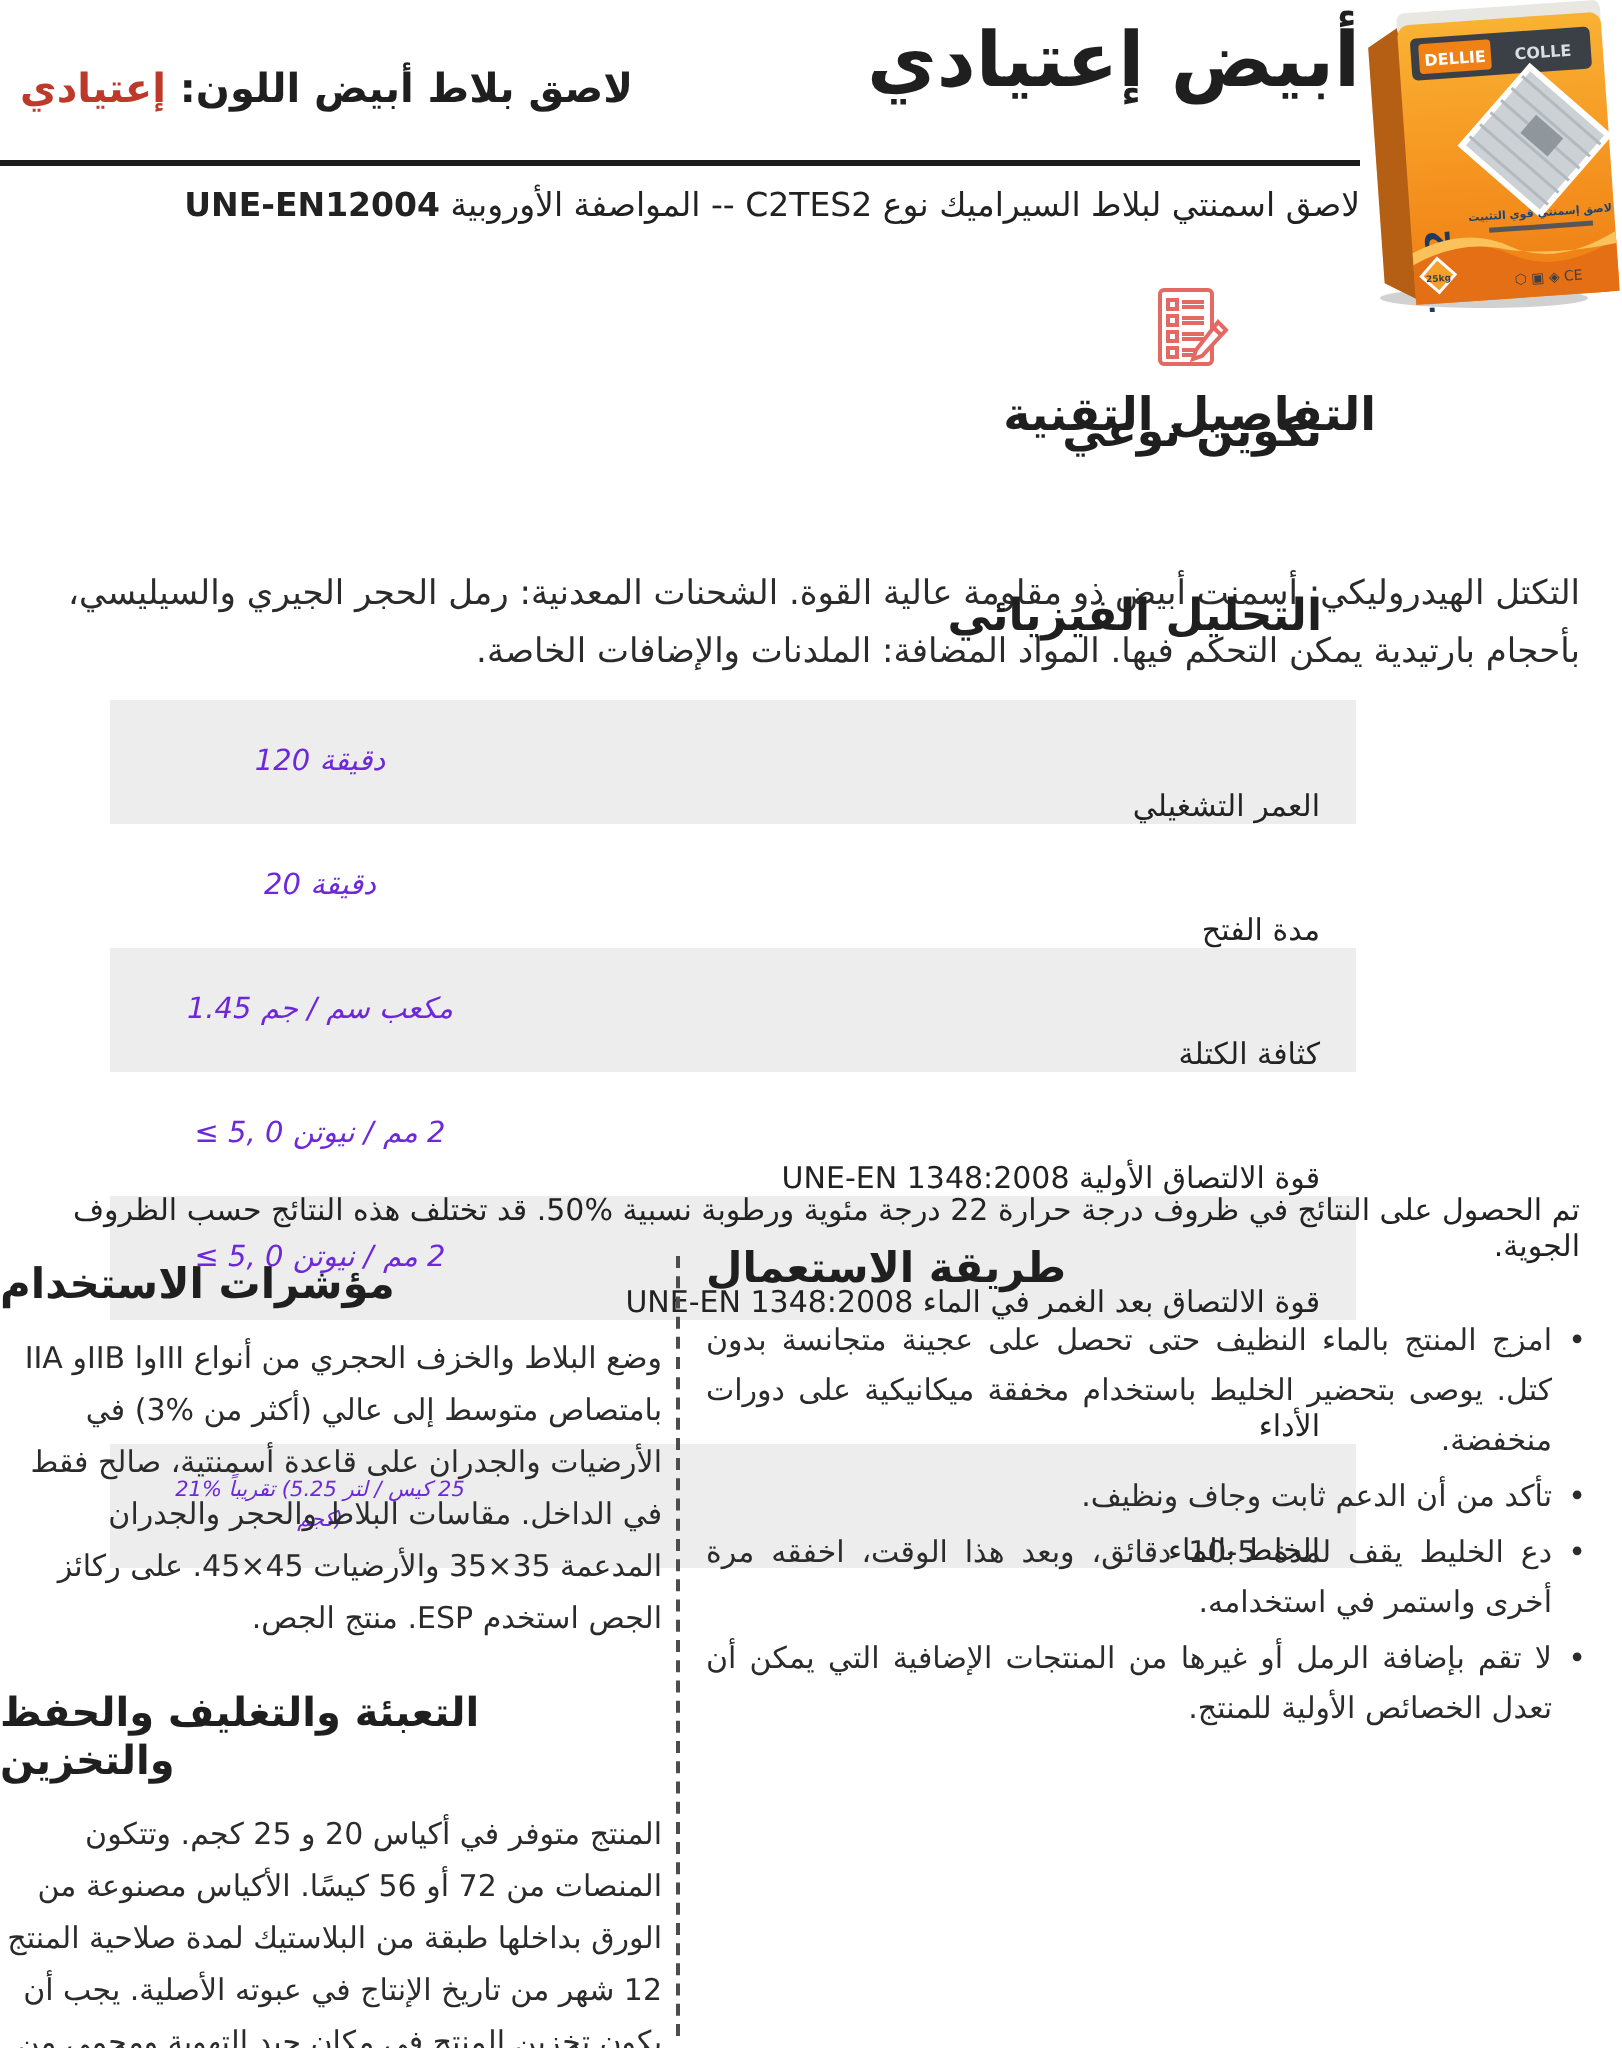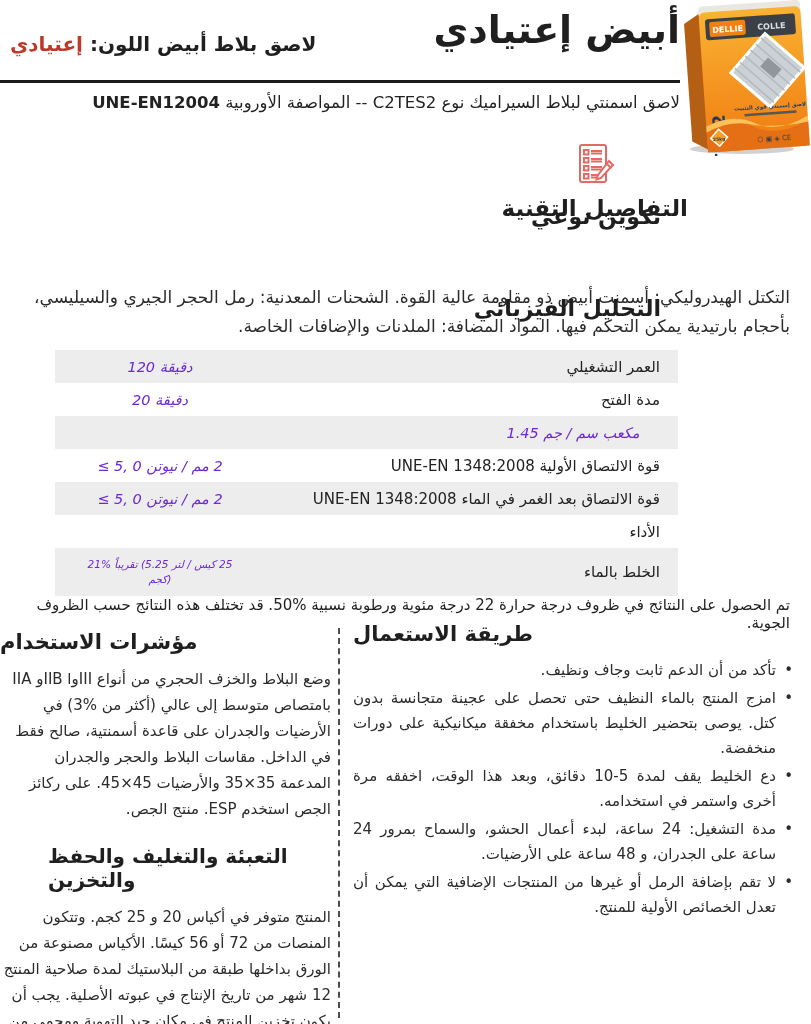--- a/index.html
+++ b/index.html
@@ -22,35 +22,35 @@
   .tech-header .txt { font-size:23px; font-weight:700; }
   
   .sec-heading { position:absolute; right:150px; font-size:22px; font-weight:700; }
   #h-comp { top:204px; }
   #h-phys { top:296px; }
   .comp-body { position:absolute; top:243px; right:21px; width:770px; text-align:right; font-size:17px; line-height:29px; color:#2b2b2b;margin-top:40px; }
   
   .ptable { position:absolute; top:350px; left:55px; width:623px; font-size:15px; }
   .prow { display:flex; flex-direction:row; align-items:center; min-height:33px; direction:rtl; }
   .prow.gray { background:#ededed; }
-  .prow .label { flex:1; text-align:right; padding-right:18px; color:#222; }
+  .prow .label { flex:1; text-align:right; padding-right:18px; color:#222;margin-top:44px; }
   .prow .value { width:210px; text-align:center; font-size:14.5px; color:#6d28d9;font-style:italic; }
   .prow.tall { min-height:48px; }
   .prow .value.small { font-size:10.5px; line-height:1.4; padding:0 25px; }
   .note { position:absolute; top:596px; right:21px; width:772px; text-align:right; font-size:15px; color:#222; }
   
   .divider { position:absolute; left:338px; top:628px; height:390px; width:0; border-left:2.5px dashed #4c4c4c; }
   .right-col { position:absolute; top:622px; right:18px; width:440px; direction:rtl; }
   .right-col h2, .left-col h2 { font-size:21px; font-weight:700; margin-bottom:12px; text-align:left; }
   .bullets { list-style:none; }
   .bullets li { position:relative; padding-right:17px; font-size:15px; line-height:25px; text-align:justify; text-align-last:right; color:#2b2b2b; margin-bottom:3px; }
   .bullets li::before { content:"•"; position:absolute; right:0; top:0; color:#2b2b2b; }
   .left-col { position:absolute; top:630px; left:0; width:331px; direction:rtl; }
   .left-col .body { font-size:15px; line-height:26px; text-align:right; color:#2b2b2b; }
-  .left-col h2.second { margin-top:22px; font-size:20px;padding-left:48px; }
+  .left-col h2.second { margin-top:22px; font-size:20px; }
   .ltr-chunk { direction:ltr; unicode-bidi:embed; }
 </style>
 </head>
 <body>
 
 <div class="title">أبيض إعتيادي</div>
 
 <div class="subtitle">
   <span>لاصق بلاط أبيض اللون: </span><span class="accent">إعتيادي</span>
 </div>
@@ -128,20 +128,21 @@
 <div class="ptable">
   <div class="prow gray">
     <div class="label">العمر التشغيلي</div>
     <div class="value" dir="ltr">120 ‎دقيقة</div>
   </div>
   <div class="prow">
     <div class="label">مدة الفتح</div>
     <div class="value" dir="ltr">20 ‎دقيقة</div>
   </div>
   <div class="prow gray">
+    <div class="label">كثافة الكتلة</div>
     <div class="value" dir="ltr">1.45 ‎جم‎ /‎ سم‎ مكعب</div>
   </div>
   <div class="prow">
     <div class="label">قوة الالتصاق الأولية UNE-EN 1348:2008</div>
     <div class="value" dir="ltr">≤ 5, 0 ‎نيوتن‎ /‎ مم‎ 2</div>
   </div>
   <div class="prow gray">
     <div class="label">قوة الالتصاق بعد الغمر في الماء UNE-EN 1348:2008</div>
     <div class="value" dir="ltr">≤ 5, 0 ‎نيوتن‎ /‎ مم‎ 2</div>
   </div>
@@ -154,24 +155,23 @@
   </div>
 </div>
 
 <div class="note">تم الحصول على النتائج في ظروف درجة حرارة 22 درجة مئوية ورطوبة نسبية ‎50%. قد تختلف هذه النتائج حسب الظروف الجوية.</div>
 
 <div class="divider"></div>
 
 <div class="right-col">
   <h2>طريقة الاستعمال</h2>
   <ul class="bullets">
+    <li>امزج  المنتج بالماء النظيف حتى تحصل على عجينة متجانسة بدون كتل. يوصى بتحضير الخليط باستخدام مخفقة ميكانيكية على دورات منخفضة.</li>
     <li>تأكد من أن الدعم ثابت وجاف ونظيف.</li>
-    <li>امزج  المنتج بالماء النظيف حتى تحصل على عجينة متجانسة بدون كتل. يوصى بتحضير الخليط باستخدام مخفقة ميكانيكية على دورات منخفضة.</li>
     <li>دع الخليط يقف لمدة 5-10 دقائق، وبعد هذا الوقت، اخفقه مرة أخرى واستمر في استخدامه.</li>
-    <li>مدة التشغيل: 24 ساعة، لبدء أعمال الحشو، والسماح بمرور 24 ساعة على الجدران، و 48 ساعة على الأرضيات.</li>
     <li>لا تقم بإضافة الرمل أو غيرها من المنتجات الإضافية التي يمكن أن تعدل الخصائص الأولية للمنتج.</li>
 
   </ul>
 </div>
 
 <div class="left-col">
   <h2>مؤشرات الاستخدام</h2>
   <div class="body">
     <span>وضع البلاط والخزف الحجري من أنواع </span><span class="ltr-chunk">IIA وIIB واIII</span><span> بامتصاص متوسط إلى عالي (أكثر من ‎3%) في الأرضيات والجدران على قاعدة أسمنتية، صالح فقط في الداخل. مقاسات البلاط والحجر والجدران المدعمة 35×35 والأرضيات 45×45. على ركائز الجص استخدم ESP. منتج الجص.</span>
   </div>

